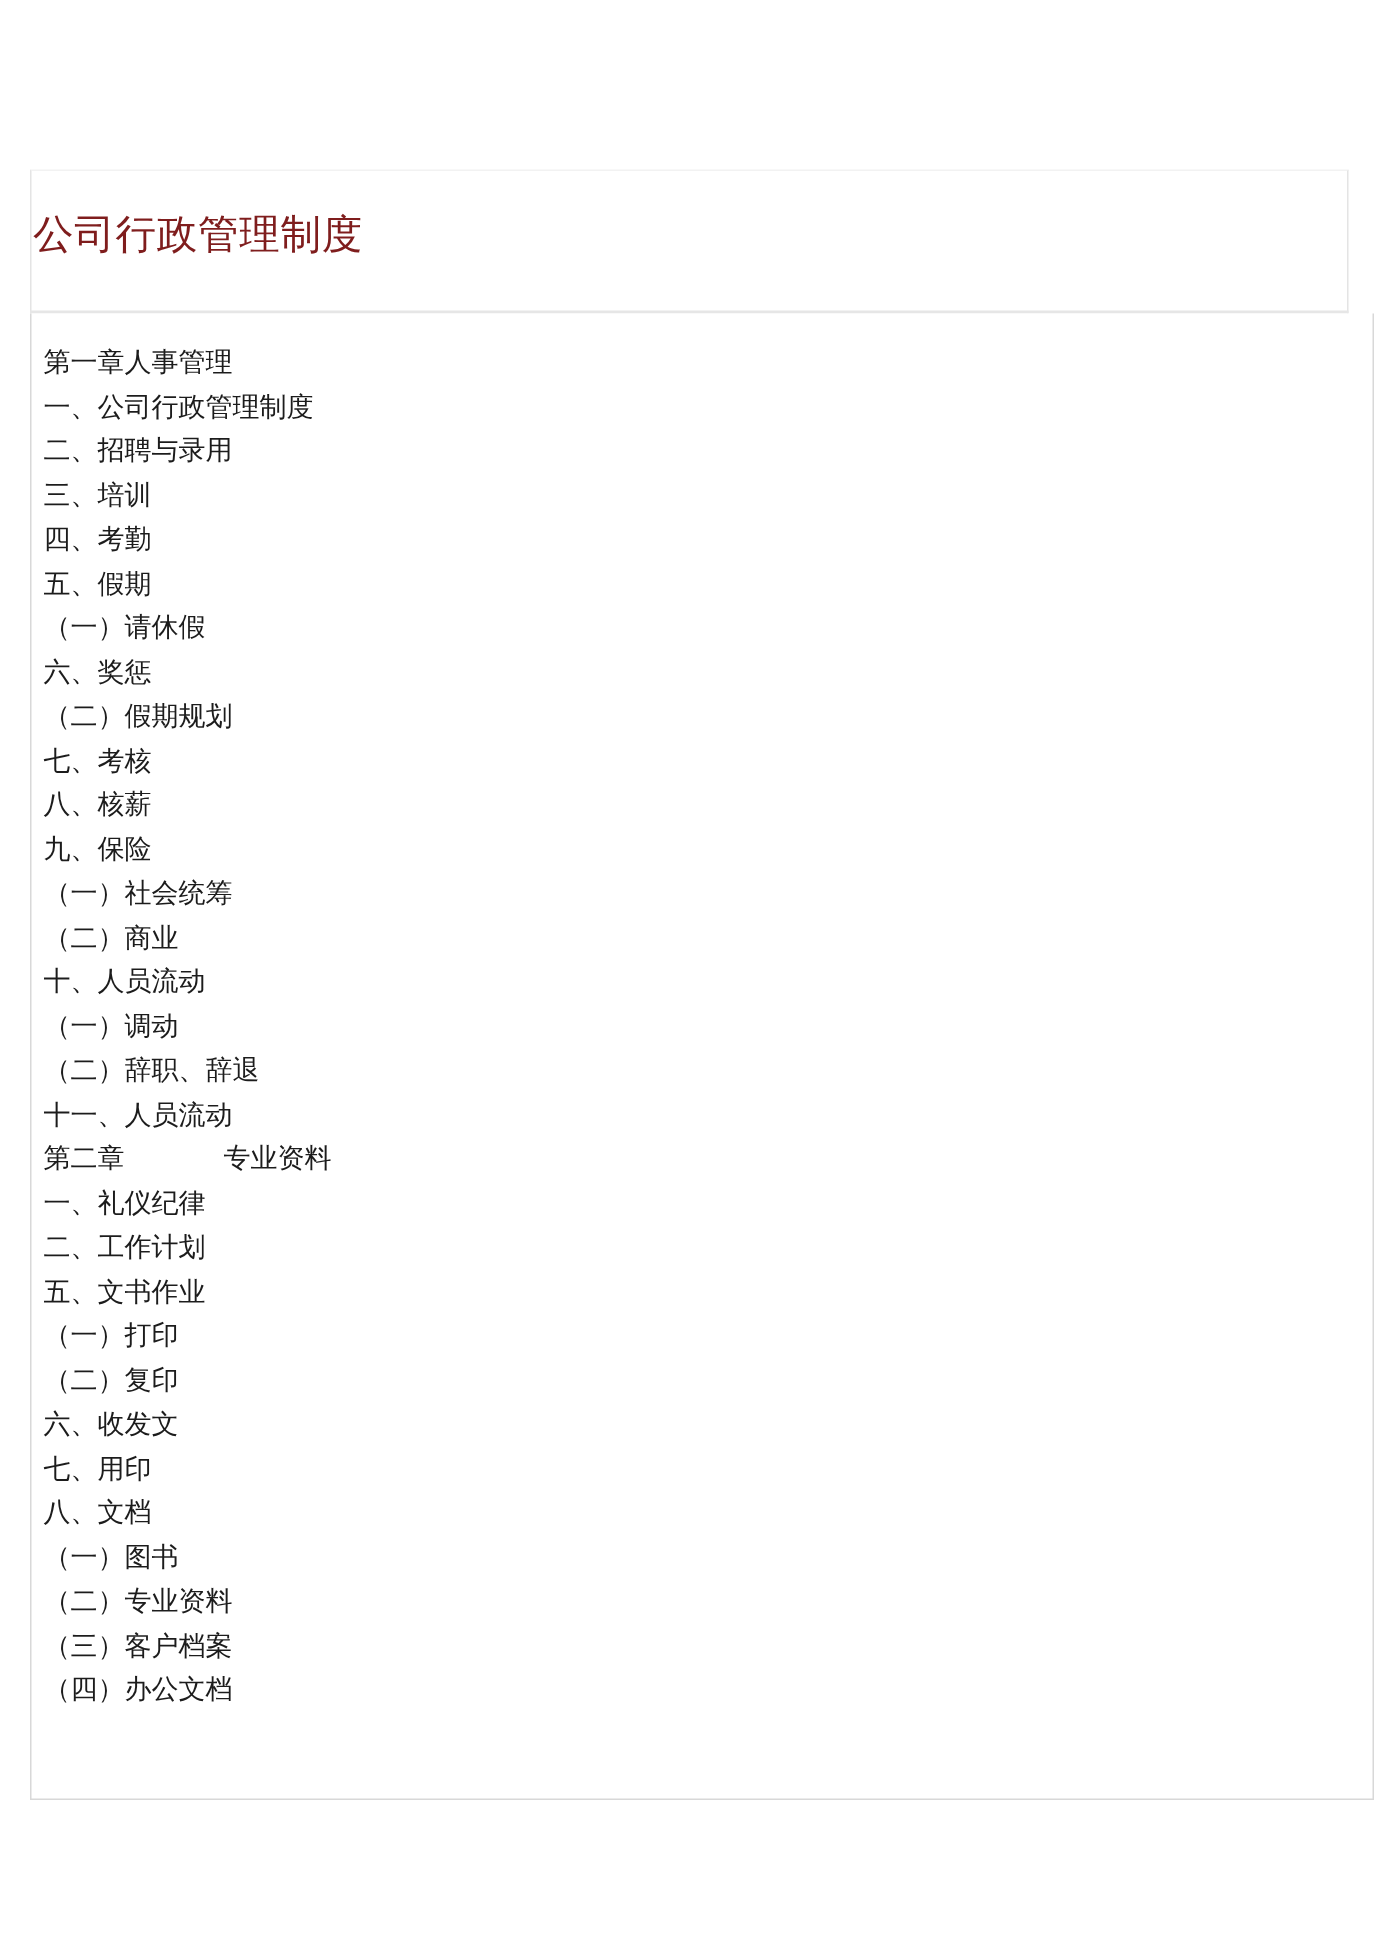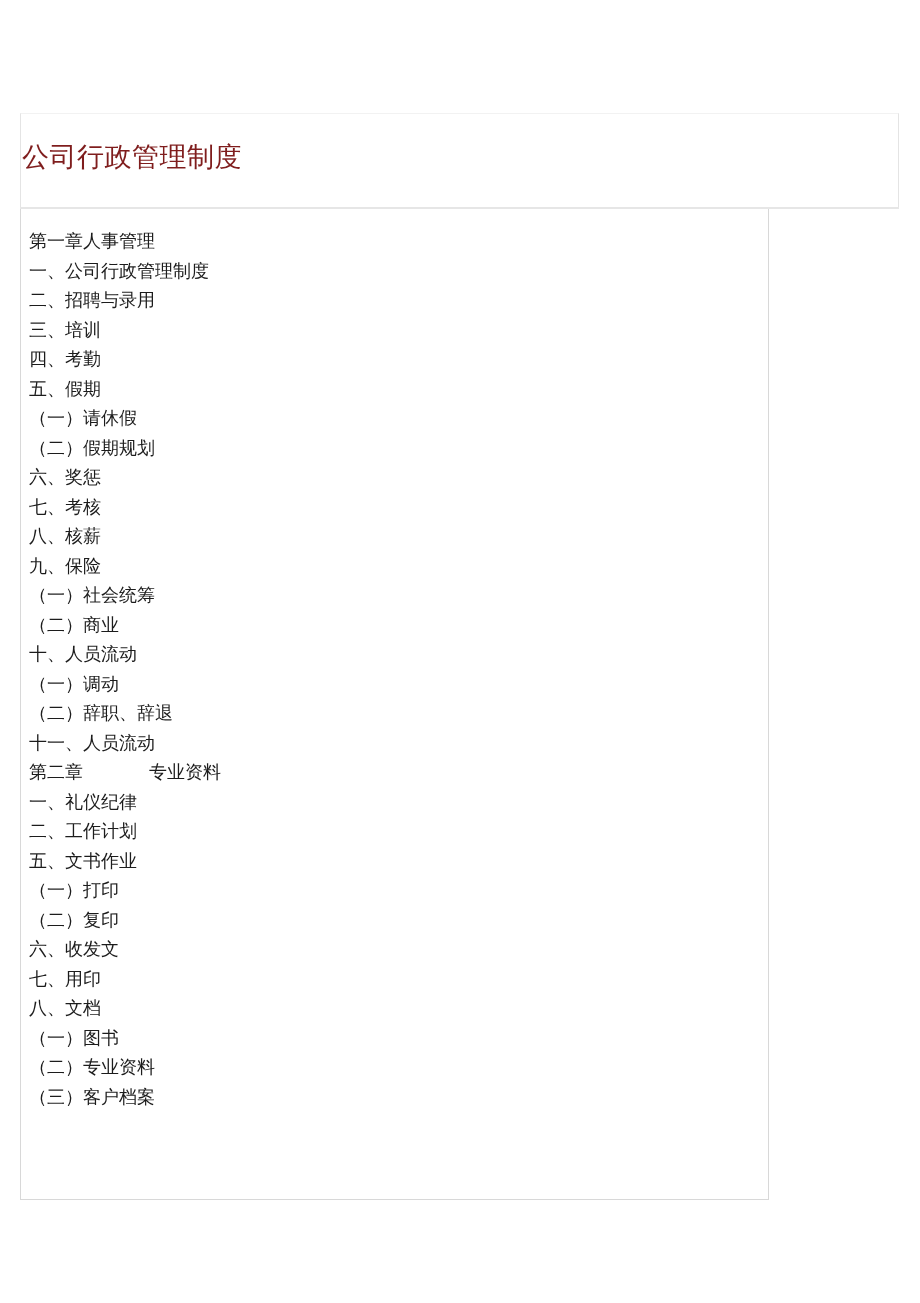--- a/index.html
+++ b/index.html
@@ -57,21 +57,21 @@
     width: 879px;
     height: 2px;
     background: #e6e6e6;
   }
 
   
   .content-panel {
     position: absolute;
     left: 20px;
     top: 209px;
-    width: 749px;
+    width: 896px;
     height: 991px;
     box-sizing: border-box;
     border-left: 1px solid #d8d8d8;
     border-right: 1px solid #d8d8d8;
     border-bottom: 1px solid #d8d8d8;
     background: #ffffff;
     overflow: hidden;
     text-decoration: underline;
   }
 
@@ -111,22 +111,22 @@
 
   <div class="content-panel">
     <div class="toc-list" id="toc-list">
         <div class="toc-line lvl-chapter"><span>第一章人事管理</span></div>
         <div class="toc-line lvl-section"><span>一、公司行政管理制度</span></div>
         <div class="toc-line lvl-section"><span>二、招聘与录用</span></div>
         <div class="toc-line lvl-section"><span>三、培训</span></div>
         <div class="toc-line lvl-section"><span>四、考勤</span></div>
         <div class="toc-line lvl-section"><span>五、假期</span></div>
         <div class="toc-line lvl-sub"><span>（一）请休假</span></div>
+        <div class="toc-line lvl-section"><span>六、奖惩</span></div>
         <div class="toc-line lvl-sub"><span>（二）假期规划</span></div>
-        <div class="toc-line lvl-section"><span>六、奖惩</span></div>
         <div class="toc-line lvl-section"><span>七、考核</span></div>
         <div class="toc-line lvl-section"><span>八、核薪</span></div>
         <div class="toc-line lvl-section"><span>九、保险</span></div>
         <div class="toc-line lvl-sub"><span>（一）社会统筹</span></div>
         <div class="toc-line lvl-sub"><span>（二）商业</span></div>
         <div class="toc-line lvl-section"><span>十、人员流动</span></div>
         <div class="toc-line lvl-sub"><span>（一）调动</span></div>
         <div class="toc-line lvl-sub"><span>（二）辞职、辞退</span></div>
         <div class="toc-line lvl-section"><span>十一、人员流动</span></div>
         <div class="toc-line lvl-chapter"><span>第二章</span><span class="gap-tab"></span><span>专业资料</span></div>
@@ -134,16 +134,17 @@
         <div class="toc-line lvl-section"><span>二、工作计划</span></div>
         <div class="toc-line lvl-section"><span>五、文书作业</span></div>
         <div class="toc-line lvl-sub"><span>（一）打印</span></div>
         <div class="toc-line lvl-sub"><span>（二）复印</span></div>
         <div class="toc-line lvl-section"><span>六、收发文</span></div>
         <div class="toc-line lvl-section"><span>七、用印</span></div>
         <div class="toc-line lvl-section"><span>八、文档</span></div>
         <div class="toc-line lvl-sub"><span>（一）图书</span></div>
         <div class="toc-line lvl-sub"><span>（二）专业资料</span></div>
         <div class="toc-line lvl-sub"><span>（三）客户档案</span></div>
+        <div class="toc-line lvl-sub"><span>（四）办公文档</span></div>
       </div>
   </div>
 
 </div>
 
 </body></html>

